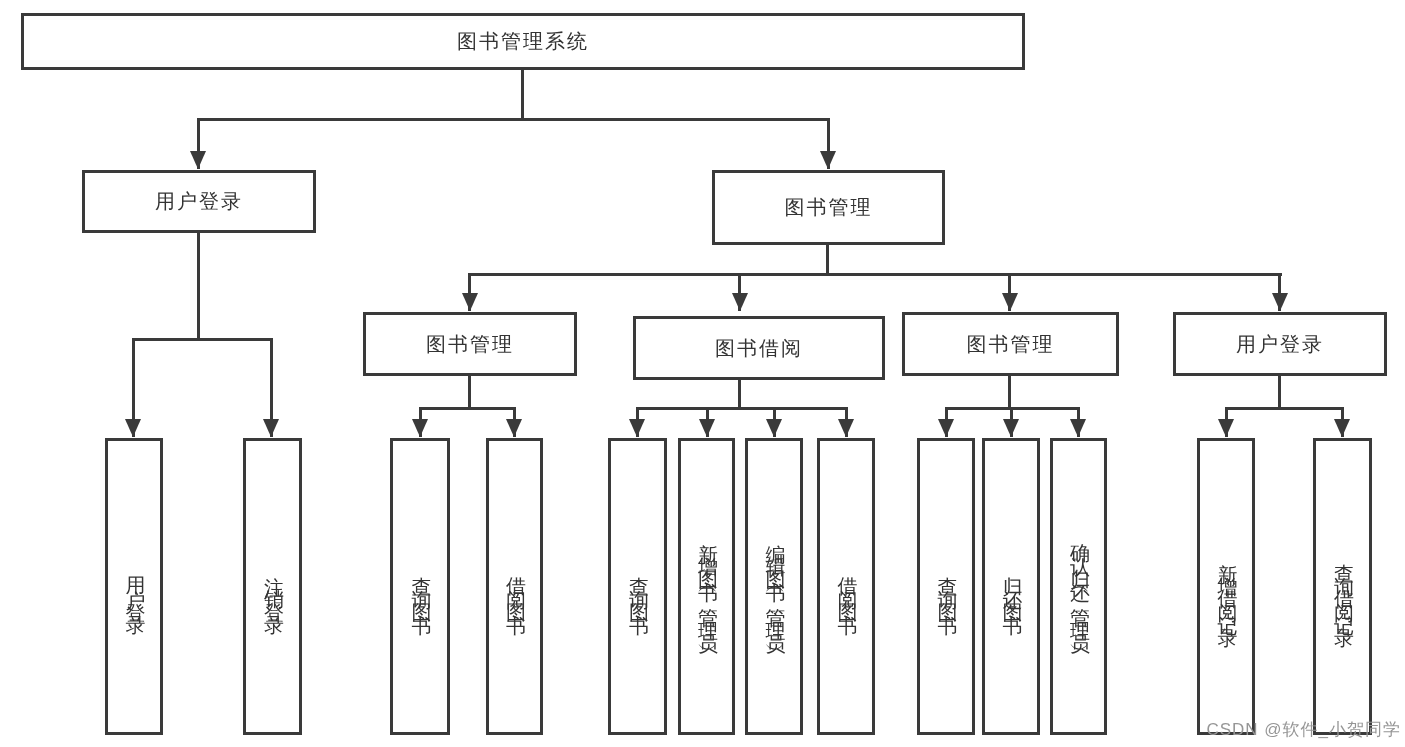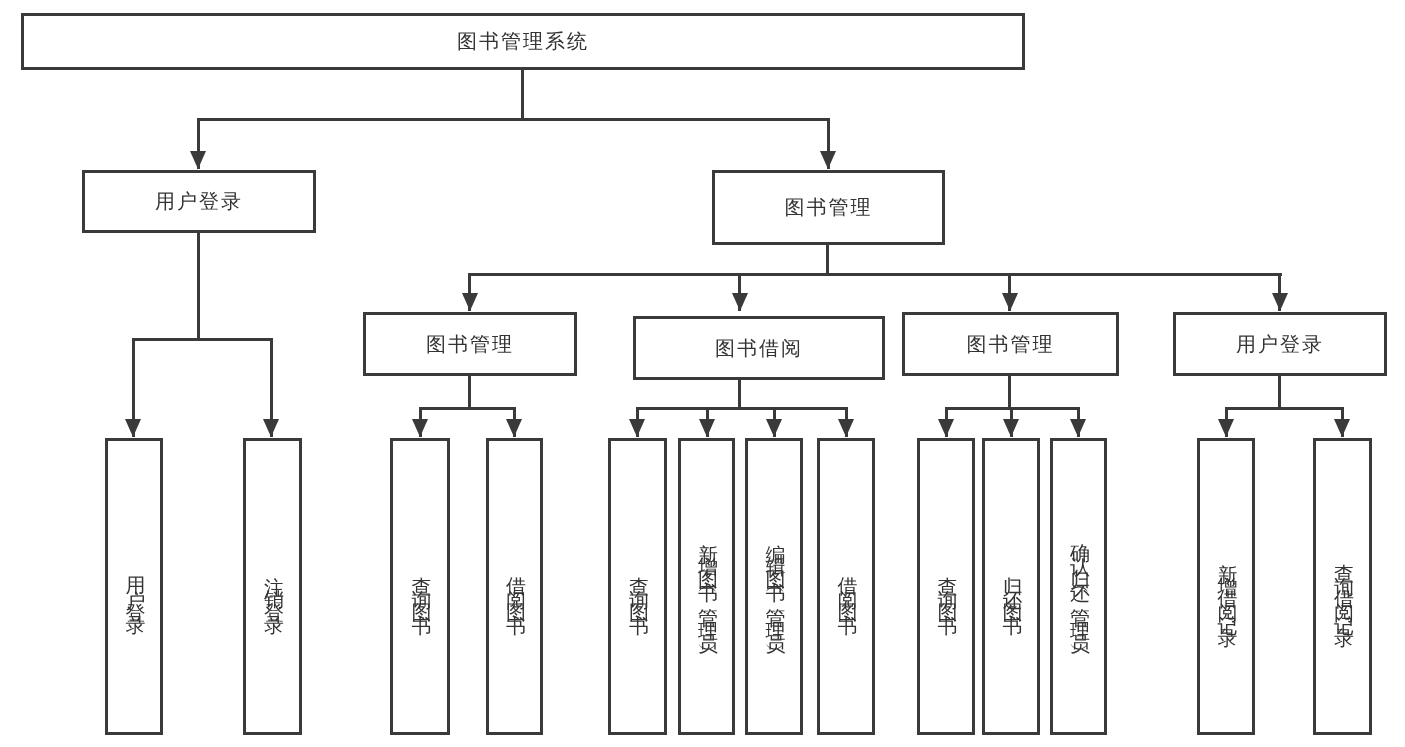--- a/index.html
+++ b/index.html
@@ -181,14 +181,15 @@
   <div class="vline" style="left:1077px;top:407px;height:30px"></div>
   <div class="arrow" style="left:1070px;top:419px"></div>
 
   <div class="vline" style="left:1278px;top:374px;height:33px"></div>
   <div class="hline" style="left:1225px;top:407px;width:119px"></div>
   <div class="vline" style="left:1225px;top:407px;height:30px"></div>
   <div class="arrow" style="left:1218px;top:419px"></div>
   <div class="vline" style="left:1341px;top:407px;height:30px"></div>
   <div class="arrow" style="left:1334px;top:419px"></div>
 
+  <div class="watermark">CSDN @软件_小贺同学</div>
 
 </div>
 
 </body></html>

